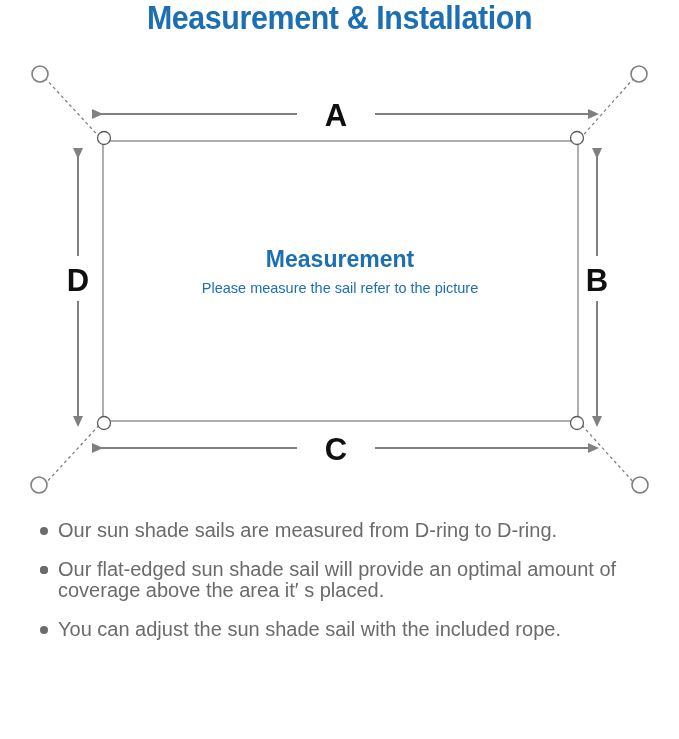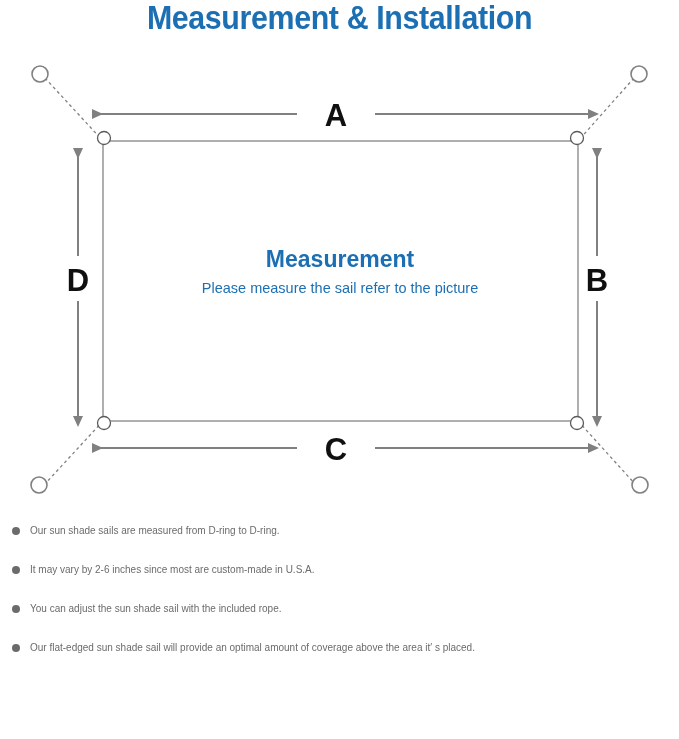--- a/index.html
+++ b/index.html
@@ -74,23 +74,24 @@
     width: 679px;
     padding: 0;
     margin: 0;
   }
   .note-row {
     position: relative;
     padding-left: 30px;
     padding-right: 6px;
     margin-bottom: 18px;
     font-family: "Liberation Sans", sans-serif;
-    font-size: 10px;
+    font-size: 20px;
     line-height: 21px;
     color: #6b6b6b;
+    margin-left: 28px;
   }
   .note-row .bullet {
     position: absolute;
     left: 12px;
     top: 7px;
     width: 8px;
     height: 8px;
     border-radius: 50%;
     background: #6b6b6b;
   }
@@ -165,25 +166,24 @@
     </svg>
   </div>
 
   <div class="notes">
     <div class="note-row">
       <span class="bullet"></span>
       <span>Our sun shade sails are measured from D-ring to D-ring.</span>
     </div>
     <div class="note-row">
       <span class="bullet"></span>
-      <span>It may vary by 2-6 inches since most are custom-made in U.S.A.</span>
+    </div>
+    <div class="note-row">
+      <span class="bullet"></span>
+      <span>Our flat-edged sun shade sail will provide an optimal amount of coverage above the area it′  s placed.</span>
     </div>
     <div class="note-row">
       <span class="bullet"></span>
       <span>You can adjust the sun shade sail with the included rope.</span>
-    </div>
-    <div class="note-row">
-      <span class="bullet"></span>
-      <span>Our flat-edged sun shade sail will provide an optimal amount of coverage above the area it′  s placed.</span>
     </div>
   </div>
 
 </div>
 
 </body></html>

